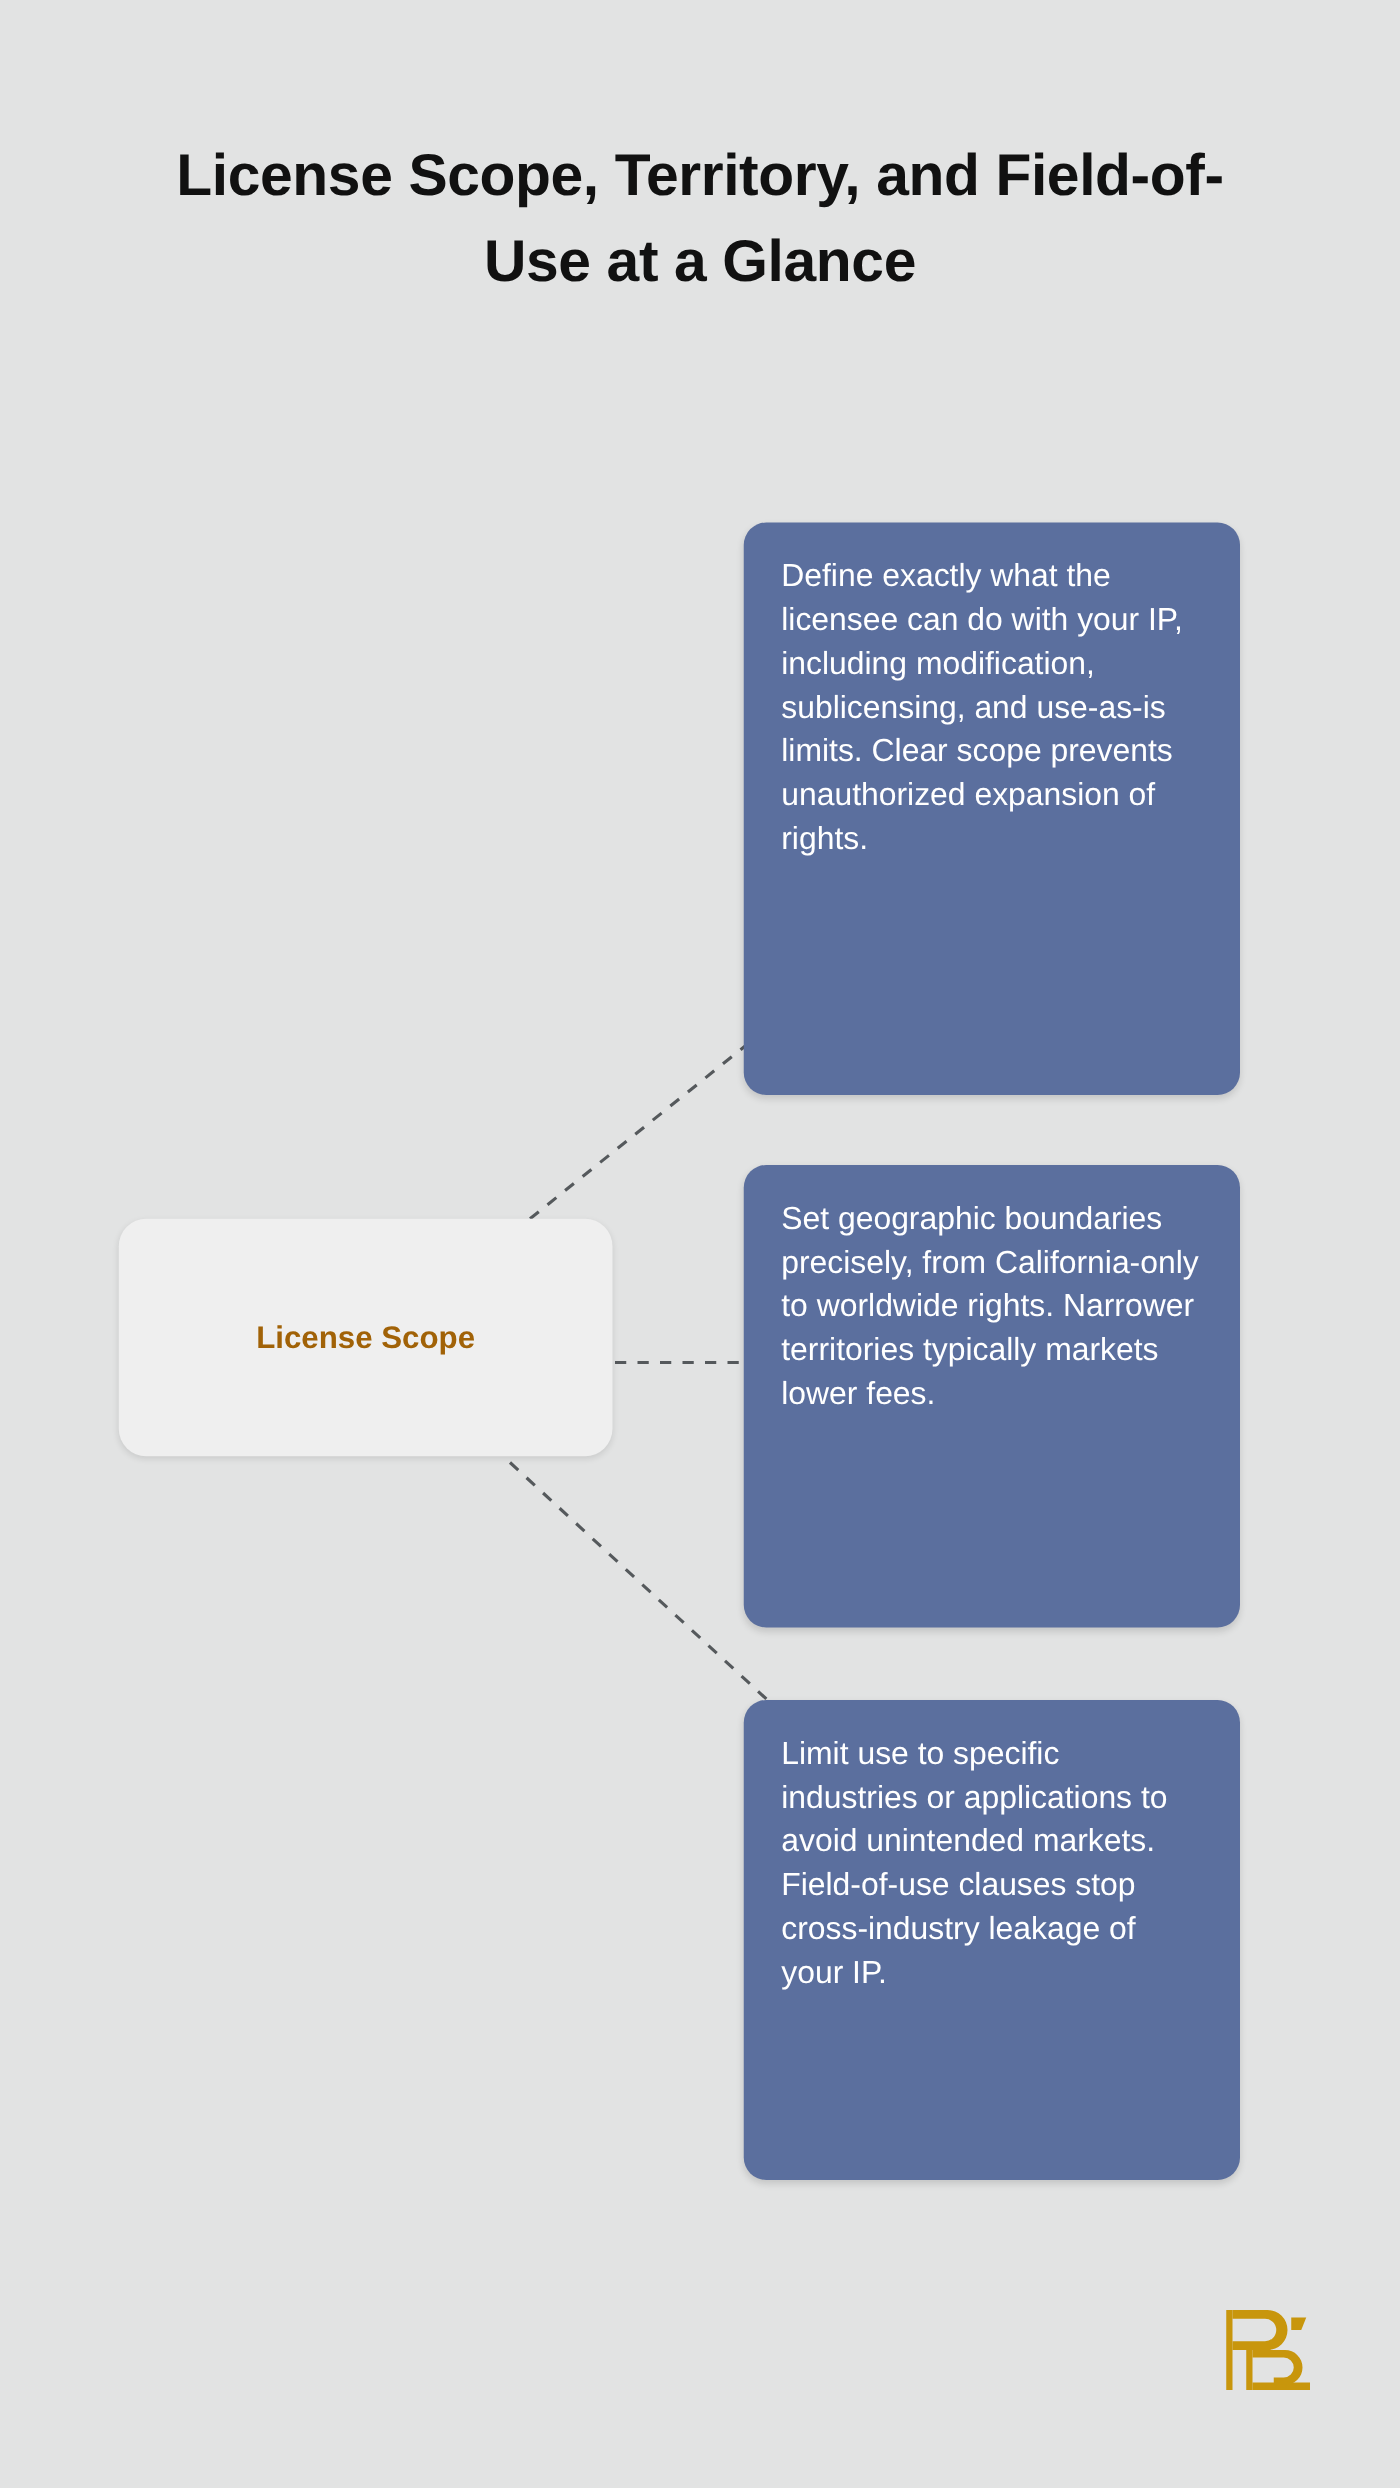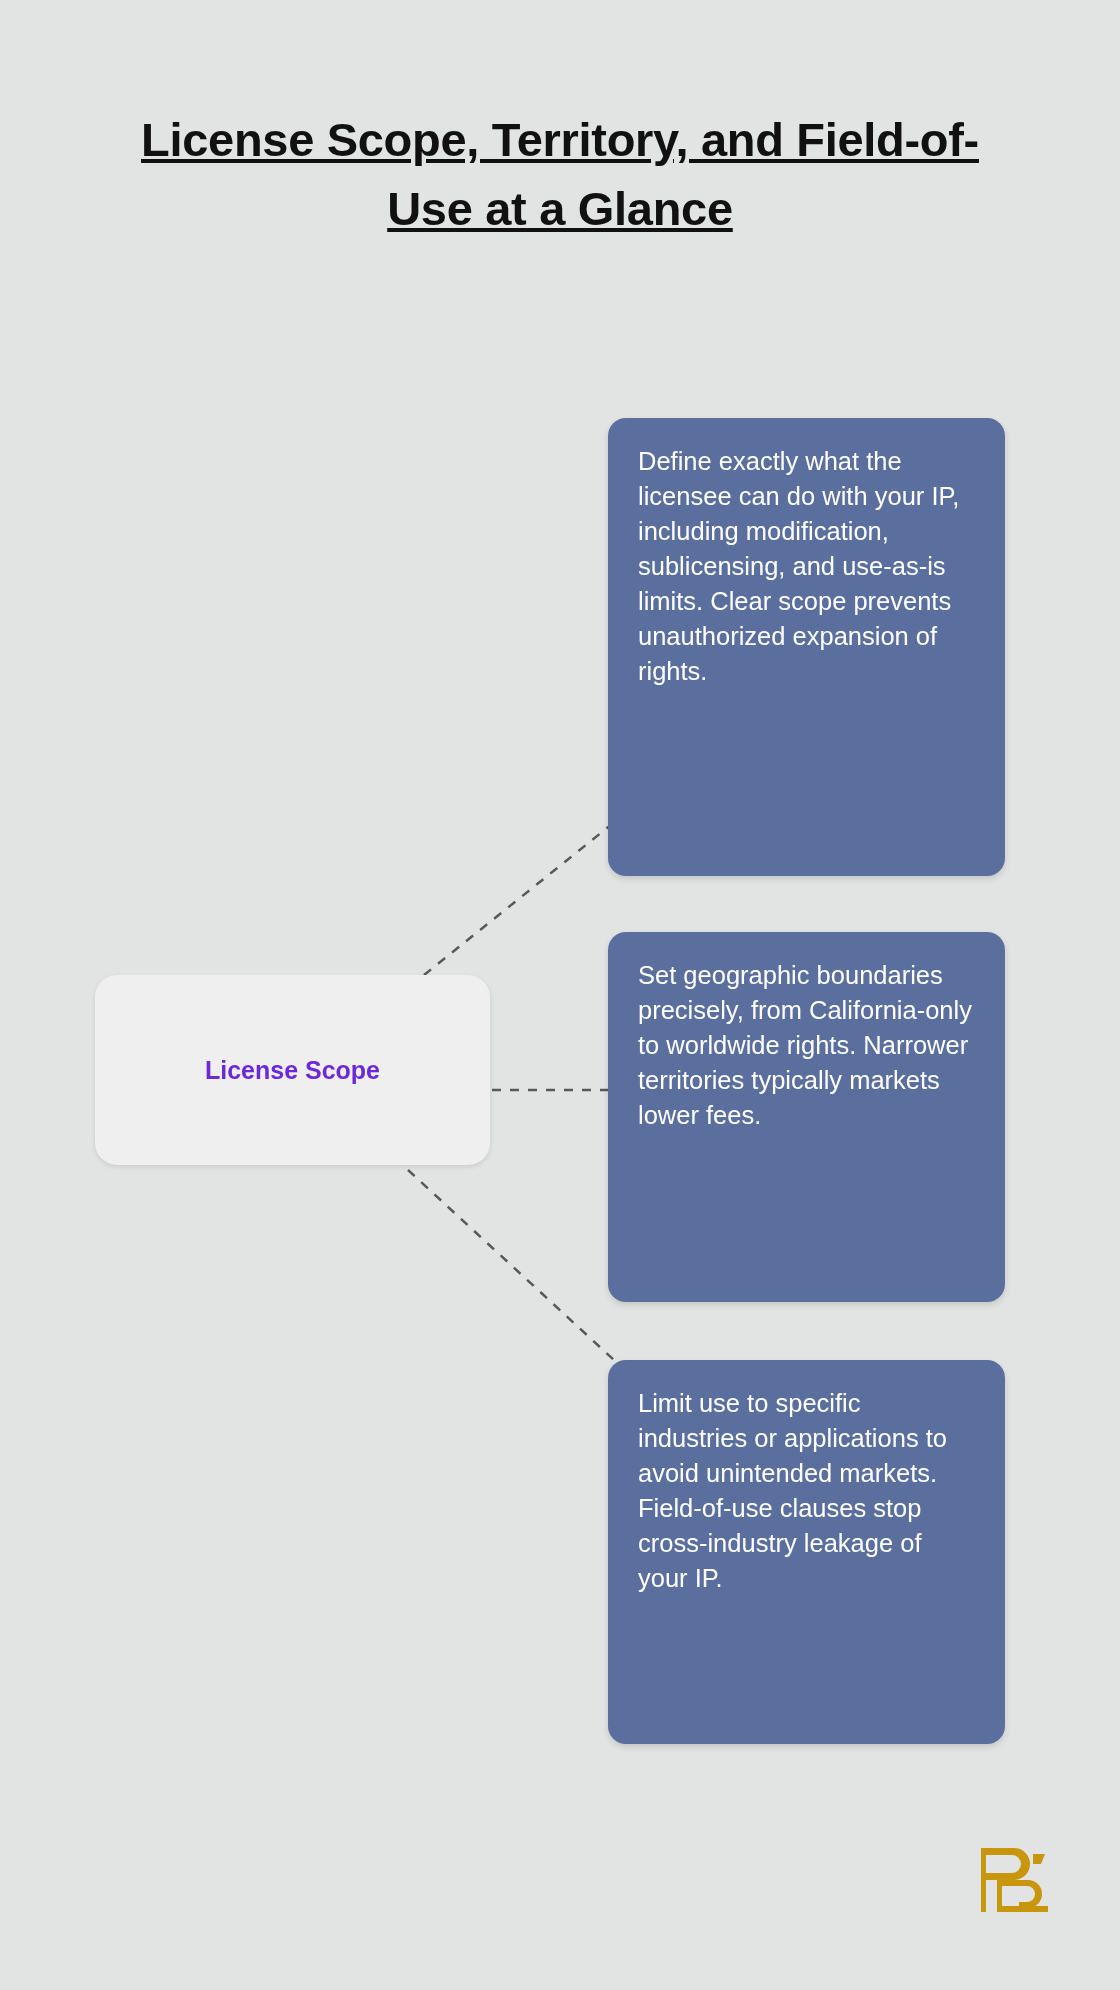--- a/index.html
+++ b/index.html
@@ -27,21 +27,20 @@
     top: 105px;
     width: 1120px;
     text-align: center;
     font-size: 47px;
     line-height: 1.47;
     font-weight: bold;
     color: #111111;
     letter-spacing: -0.3px;
     padding: 0 120px;
     box-sizing: border-box;
-    text-decoration: underline;
   }
 
   
   .connectors {
     position: absolute;
     left: 0;
     top: 0;
     width: 1120px;
     height: 1990px;
     pointer-events: none;
@@ -57,28 +56,28 @@
     background: #efefef;
     border-radius: 22px;
     box-shadow: 0 2px 5px rgba(0,0,0,0.10);
     display: flex;
     align-items: center;
     justify-content: center;
   }
   .center-node-label {
     font-size: 25px;
     font-weight: bold;
-    color: #6d28d9;
+    color: #a16207;
     text-align: center;
   }
 
   
   .card {
     position: absolute;
-    left: 608px;
+    left: 595px;
     width: 397px;
     background: #5b6f9e;
     border-radius: 18px;
     box-shadow: 0 3px 6px rgba(0,0,0,0.13);
     box-sizing: border-box;
     padding: 26px 30px 20px 30px;
   }
   .card p {
     margin: 0;
     color: #ffffff;

